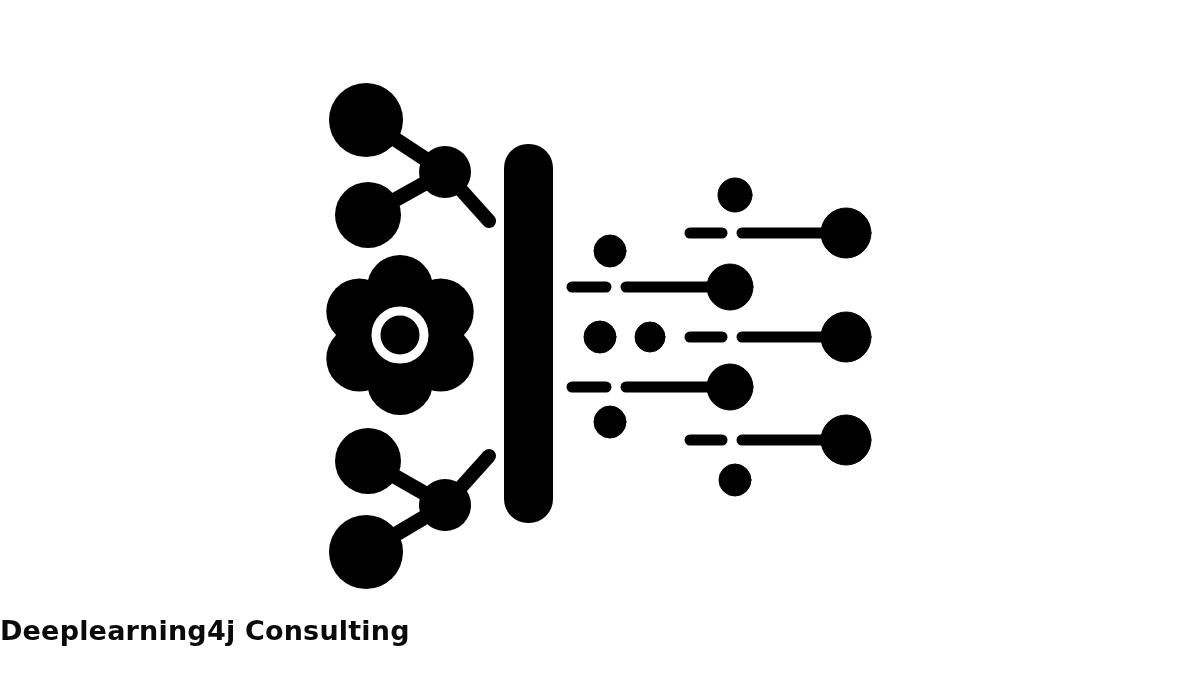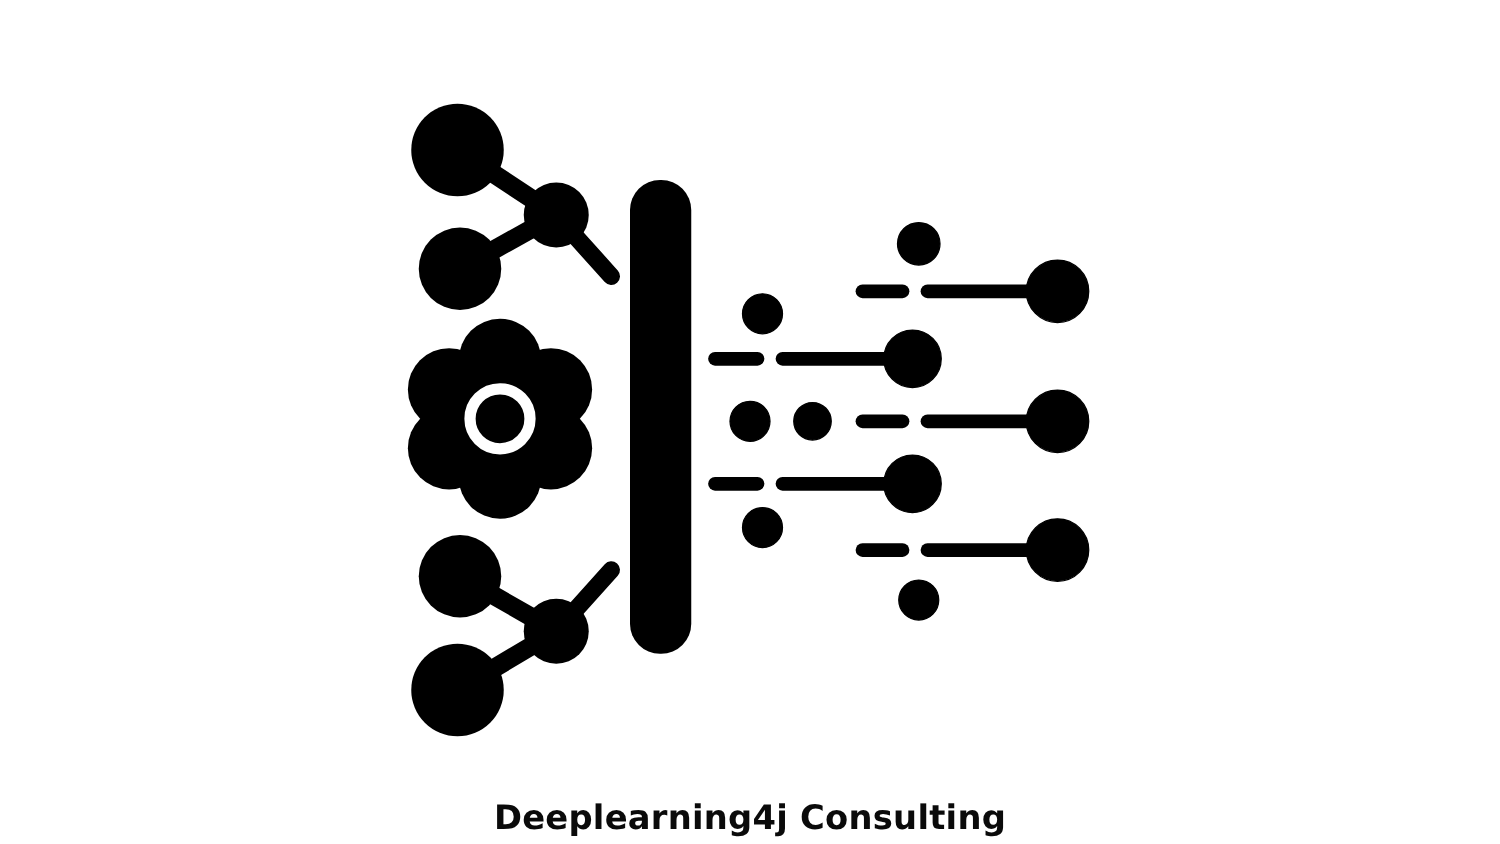--- a/index.html
+++ b/index.html
@@ -22,23 +22,23 @@
   .logo-graphic {
     position: absolute;
     left: 0;
     top: 0;
     width: 1200px;
     height: 600px;
   }
   .caption {
     position: absolute;
     left: 0;
-    top: 636px;
+    top: 612px;
     width: 1200px;
-    text-align: center;
+    text-align: left;
     font-family: "DejaVu Sans", "Liberation Sans", sans-serif;
     font-size: 27px;
     font-weight: bold;
     letter-spacing: 0.2px;
     color: #0a0a0a;
     line-height: 38px;
     white-space: nowrap;
   }
 </style>
 </head>

